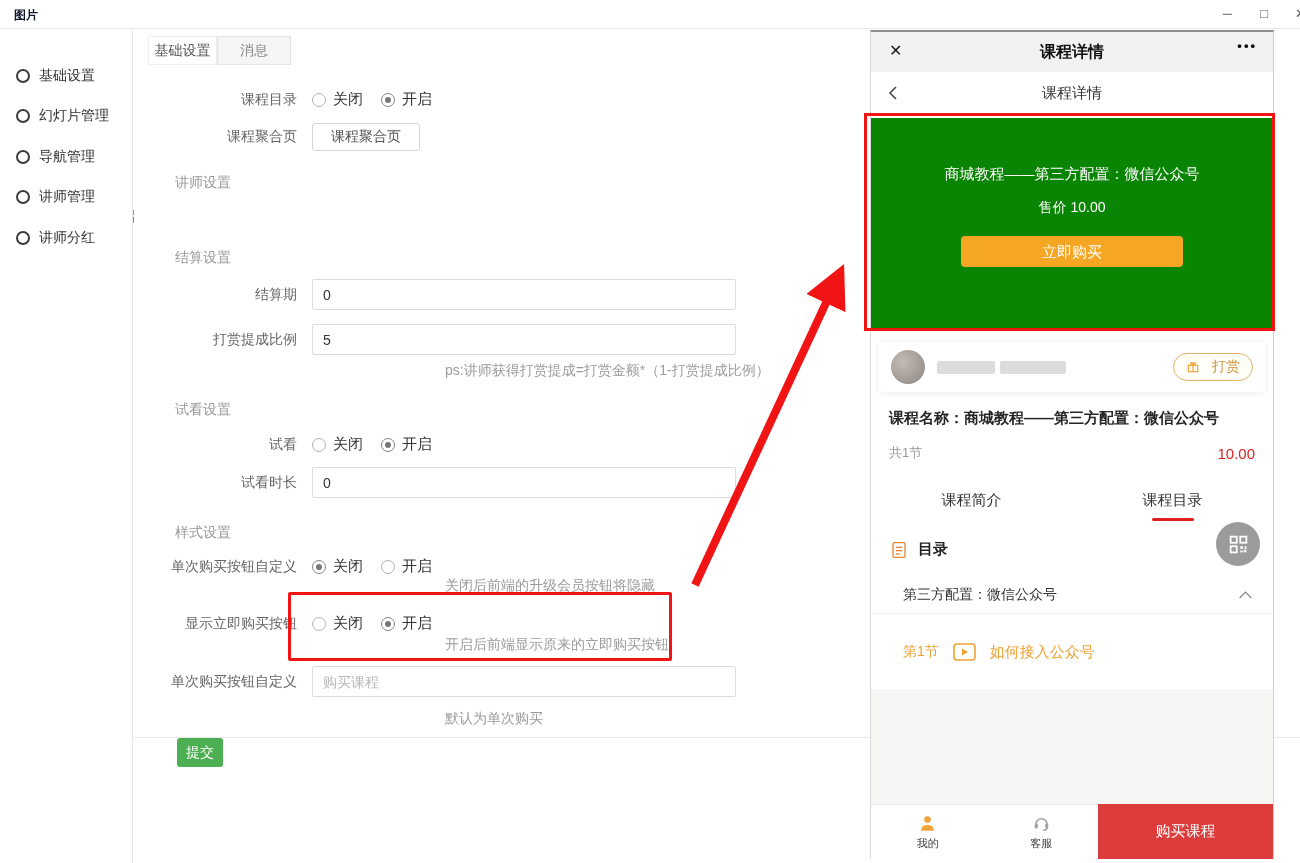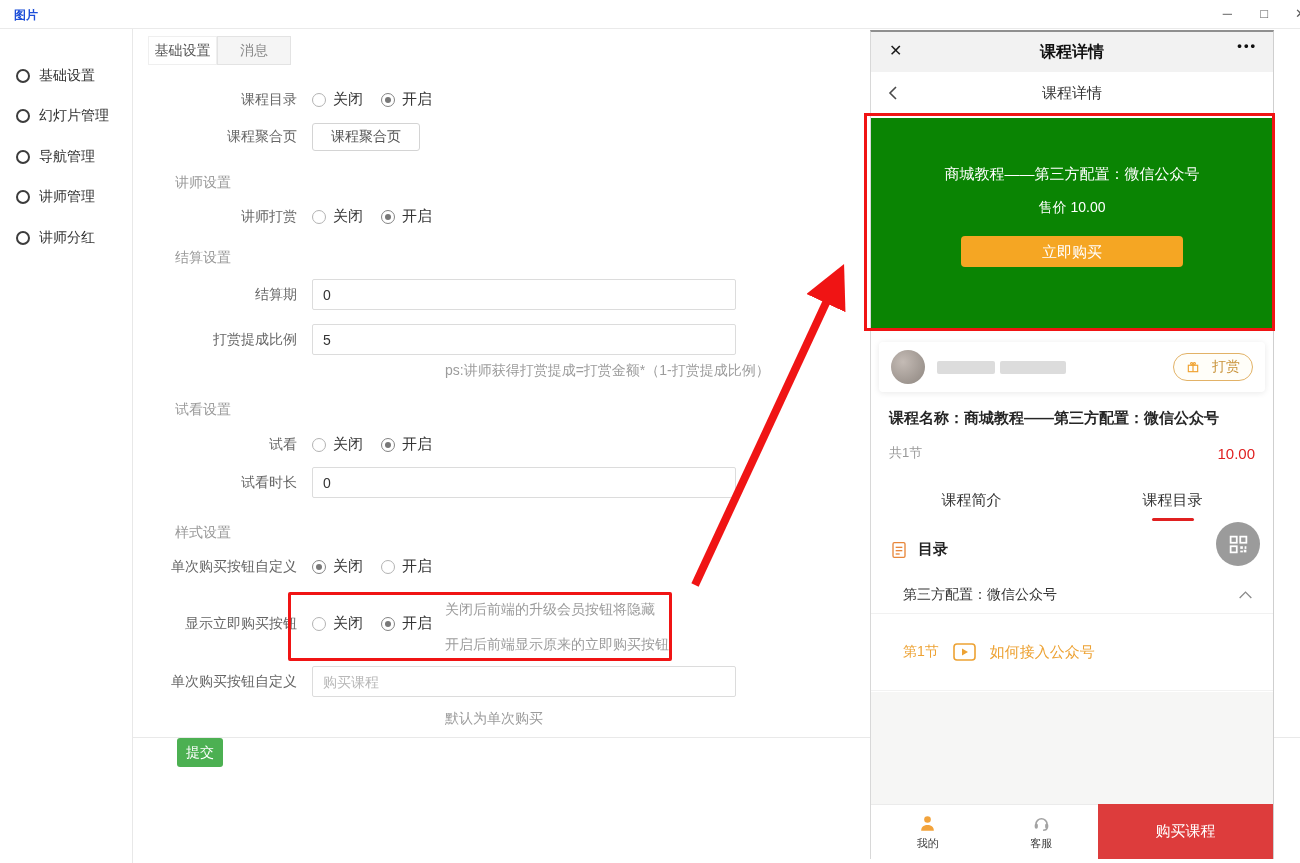--- a/index.html
+++ b/index.html
@@ -1,20 +1,20 @@
 <!DOCTYPE html>
 <html><head>
 <meta charset="utf-8">
 <style>
   html,body{margin:0;padding:0;background:#fff;font-family:"Liberation Sans","DejaVu Sans",sans-serif;}
   .screen{position:relative;width:1300px;height:863px;overflow:hidden;background:#fff;}
 
   
   .titlebar{position:absolute;top:0;left:0;right:0;height:28px;background:#fff;border-bottom:1px solid #eaeaea;z-index:3;}
-  .wtitle{position:absolute;left:14px;top:7px;font-size:12px;font-weight:bold;color:#1d4ed8;}
+  .wtitle{position:absolute;left:14px;top:7px;font-size:12px;font-weight:bold;color:#0f172a;}
   .wc{position:absolute;top:6px;font-size:13px;color:#5a5a5a;cursor:default;}
   .wc.min{right:68px;} .wc.max{right:32px;} .wc.cls{right:-6px;}
 
   
   .sidebar{position:absolute;top:28px;left:0;width:132px;bottom:0;background:#fff;border-right:1px solid #e8e8e8;z-index:2;}
   .side-item{position:absolute;left:16px;height:20px;display:flex;align-items:center;gap:9px;font-size:14px;color:#333;cursor:pointer;}
   .ring{width:10px;height:10px;border:2px solid #3c3c3c;border-radius:50%;flex:none;}
 
   
   .tab{position:absolute;top:36px;height:29px;display:flex;align-items:center;justify-content:center;font-size:14px;box-sizing:border-box;}
@@ -138,21 +138,20 @@
   <div class="frow" style="top:123px">
     <span class="flabel">课程聚合页</span>
     <span class="fctl">
         <button class="aggbtn">课程聚合页</button>
       </span>
   </div>
 
   <div class="sec" style="top:174px">讲师设置</div>
 
   <div class="frow" style="top:207px">
-    <span class="flabel">讲师打赏</span>
     <span class="fctl">
       <span class="ropt">
           <span class="radio"></span>
           <span>关闭</span>
         </span>
       <span class="ropt">
           <span class="radio on"></span>
           <span>开启</span>
         </span>
     </span>
@@ -206,21 +205,21 @@
       <span class="ropt">
           <span class="radio on"></span>
           <span>关闭</span>
         </span>
       <span class="ropt">
           <span class="radio"></span>
           <span>开启</span>
         </span>
     </span>
   </div>
-  <div class="hint" style="top:601px">关闭后前端的升级会员按钮将隐藏</div>
+  <div class="hint" style="top:577px">关闭后前端的升级会员按钮将隐藏</div>
 
   <div class="frow" style="top:614px">
     <span class="flabel">显示立即购买按钮</span>
     <span class="fctl">
       <span class="ropt">
           <span class="radio"></span>
           <span>关闭</span>
         </span>
       <span class="ropt">
           <span class="radio on"></span>

